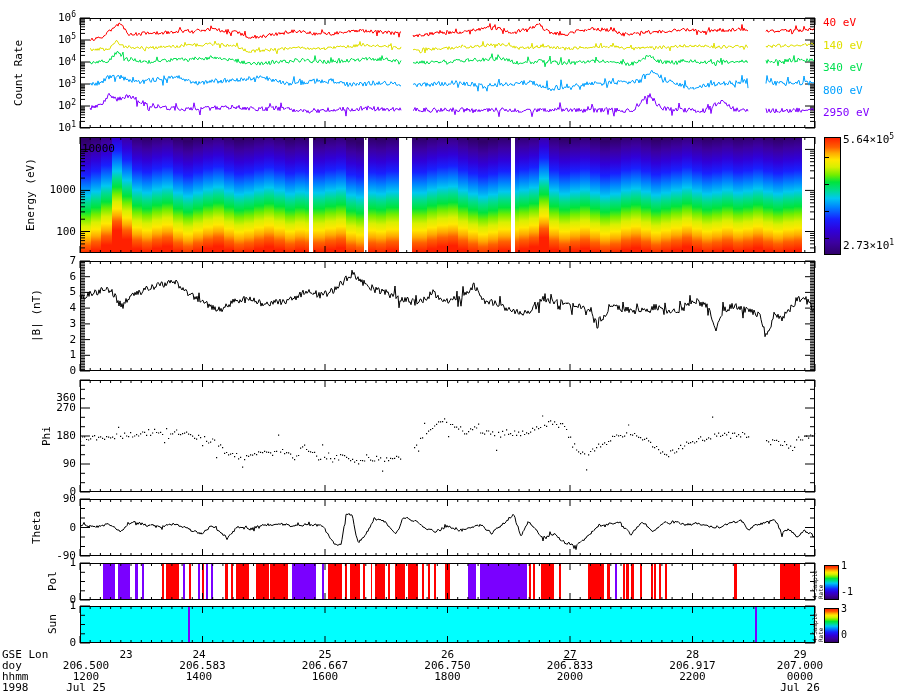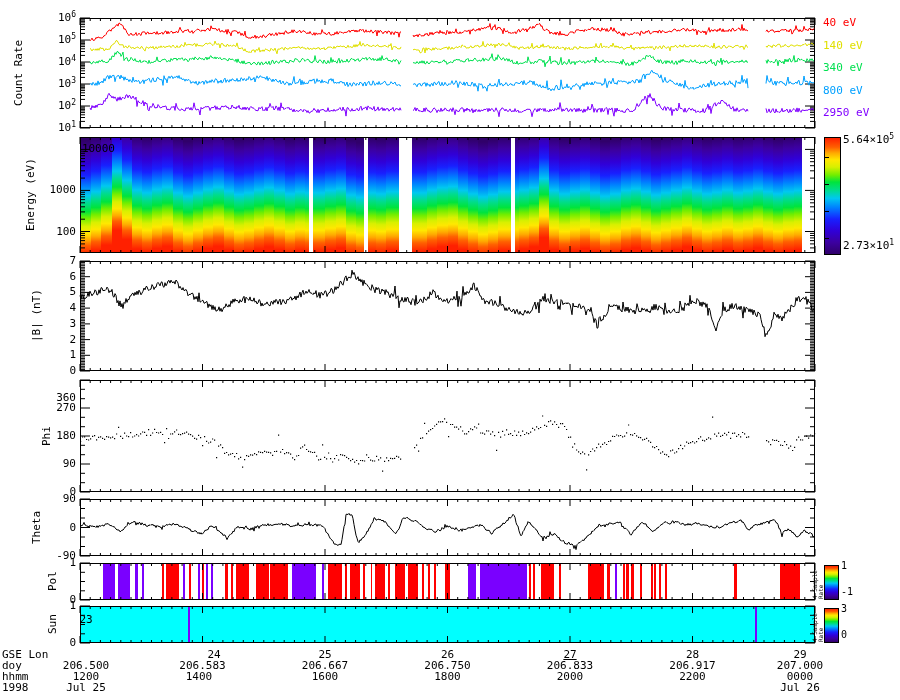--- a/index.html
+++ b/index.html
@@ -251,25 +251,25 @@
       <rect x="0.5" y="0.5" width="734" height="36" fill="none" stroke="#000" stroke-width="1"></rect>
       <path d="M0.0,0V7M0.0,37V30M122.5,0V7M122.5,37V30M245.0,0V7M245.0,37V30M367.5,0V7M367.5,37V30M490.0,0V7M490.0,37V30M612.5,0V7M612.5,37V30M735.0,0V7M735.0,37V30M10.2,0V3M10.2,37V34M20.4,0V3M20.4,37V34M30.6,0V3M30.6,37V34M40.8,0V3M40.8,37V34M51.0,0V3M51.0,37V34M61.3,0V3M61.3,37V34M71.5,0V3M71.5,37V34M81.7,0V3M81.7,37V34M91.9,0V3M91.9,37V34M102.1,0V3M102.1,37V34M112.3,0V3M112.3,37V34M132.7,0V3M132.7,37V34M142.9,0V3M142.9,37V34M153.1,0V3M153.1,37V34M163.3,0V3M163.3,37V34M173.5,0V3M173.5,37V34M183.8,0V3M183.8,37V34M194.0,0V3M194.0,37V34M204.2,0V3M204.2,37V34M214.4,0V3M214.4,37V34M224.6,0V3M224.6,37V34M234.8,0V3M234.8,37V34M255.2,0V3M255.2,37V34M265.4,0V3M265.4,37V34M275.6,0V3M275.6,37V34M285.8,0V3M285.8,37V34M296.0,0V3M296.0,37V34M306.3,0V3M306.3,37V34M316.5,0V3M316.5,37V34M326.7,0V3M326.7,37V34M336.9,0V3M336.9,37V34M347.1,0V3M347.1,37V34M357.3,0V3M357.3,37V34M377.7,0V3M377.7,37V34M387.9,0V3M387.9,37V34M398.1,0V3M398.1,37V34M408.3,0V3M408.3,37V34M418.5,0V3M418.5,37V34M428.8,0V3M428.8,37V34M439.0,0V3M439.0,37V34M449.2,0V3M449.2,37V34M459.4,0V3M459.4,37V34M469.6,0V3M469.6,37V34M479.8,0V3M479.8,37V34M500.2,0V3M500.2,37V34M510.4,0V3M510.4,37V34M520.6,0V3M520.6,37V34M530.8,0V3M530.8,37V34M541.0,0V3M541.0,37V34M551.3,0V3M551.3,37V34M561.5,0V3M561.5,37V34M571.7,0V3M571.7,37V34M581.9,0V3M581.9,37V34M592.1,0V3M592.1,37V34M602.3,0V3M602.3,37V34M622.7,0V3M622.7,37V34M632.9,0V3M632.9,37V34M643.1,0V3M643.1,37V34M653.3,0V3M653.3,37V34M663.5,0V3M663.5,37V34M673.8,0V3M673.8,37V34M684.0,0V3M684.0,37V34M694.2,0V3M694.2,37V34M704.4,0V3M704.4,37V34M714.6,0V3M714.6,37V34M724.8,0V3M724.8,37V34M0,37.0H10M735,37.0H725M0,0.0H10M735,0.0H725M0,27.8H5M735,27.8H730M0,18.5H5M735,18.5H730M0,9.3H5M735,9.3H730" stroke="#000" stroke-width="1" fill="none"></path>
     </svg>
     <div class="ylab" style="top: 599px;">1</div>
     <div class="ylab" style="top: 636px;">0</div>
     <div class="rot" style="left: 46px; top: 606px; height: 37px;">Sun</div>
     <div style="position: absolute; left: 824px; top: 608px; width: 13px; height: 33px; border: 1px solid rgb(0, 0, 0); background: linear-gradient(rgb(255, 32, 0) 0%, rgb(255, 96, 0) 8%, rgb(255, 170, 0) 13%, rgb(255, 232, 0) 19%, rgb(216, 240, 0) 25%, rgb(112, 238, 0) 32%, rgb(0, 228, 60) 38%, rgb(0, 220, 140) 45%, rgb(0, 200, 240) 52%, rgb(0, 128, 255) 60%, rgb(24, 32, 255) 70%, rgb(48, 0, 216) 80%, rgb(60, 0, 160) 90%, rgb(48, 0, 106) 100%);"></div>
     <div class="mclab" style="top: 603px;">3</div>
     <div class="mclab" style="top: 629px;">0</div>
     <div class="sidelab" style="left: 812px; top: 607px; height: 35px;">4 Sample Rate</div>
-    <div class="xcol" style="left: 41px; top: 613px;">23</div>
+    <div class="xcol" style="left: 41px; top: 648px; padding-left: 40px;">23</div>
     <div class="xcol" style="left: 41px; top: 659px;">206.500</div>
     <div class="xcol" style="left: 41px; top: 670px;">1200</div>
     <div class="xcol" style="left: 41px; top: 681px;">Jul 25</div>
-    <div class="xcol" style="left: 169px; top: 648px;">24</div>
+    <div class="xcol" style="left: 154px; top: 648px;">24</div>
     <div class="xcol" style="left: 157.5px; top: 659px;">206.583</div>
     <div class="xcol" style="left: 154px; top: 670px;">1400</div>
     <div class="xcol" style="left: 280px; top: 648px;">25</div>
     <div class="xcol" style="left: 280px; top: 659px;">206.667</div>
     <div class="xcol" style="left: 280px; top: 670px;">1600</div>
     <div class="xcol" style="left: 402.5px; top: 648px; text-align: center;">26</div>
     <div class="xcol" style="left: 402.5px; top: 659px;">206.750</div>
     <div class="xcol" style="left: 402.5px; top: 670px;">1800</div>
     <div class="xcol" style="left: 525px; top: 648px; text-decoration: underline;">27</div>
     <div class="xcol" style="left: 525px; top: 659px;">206.833</div>

